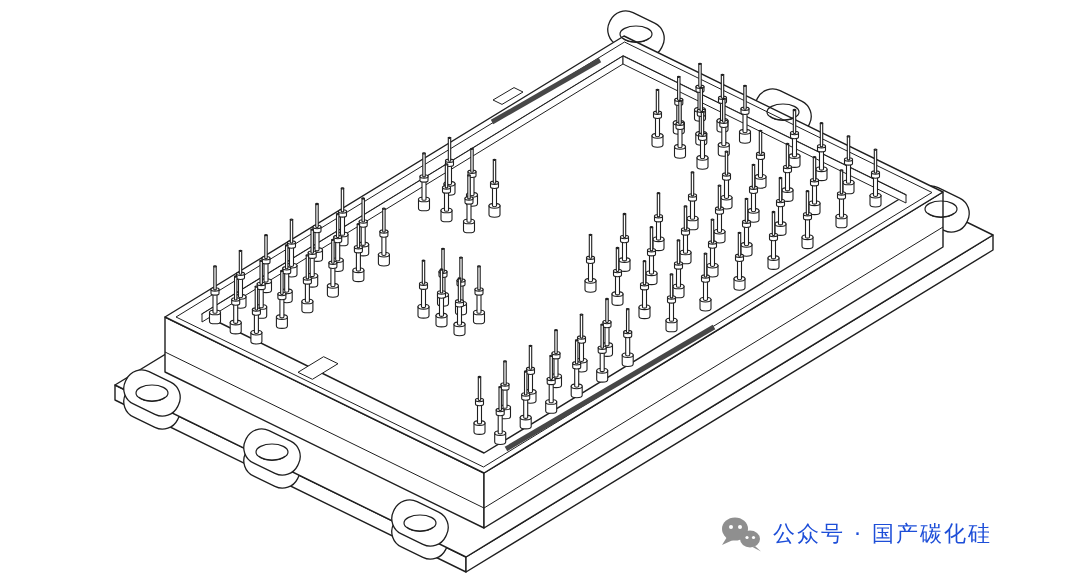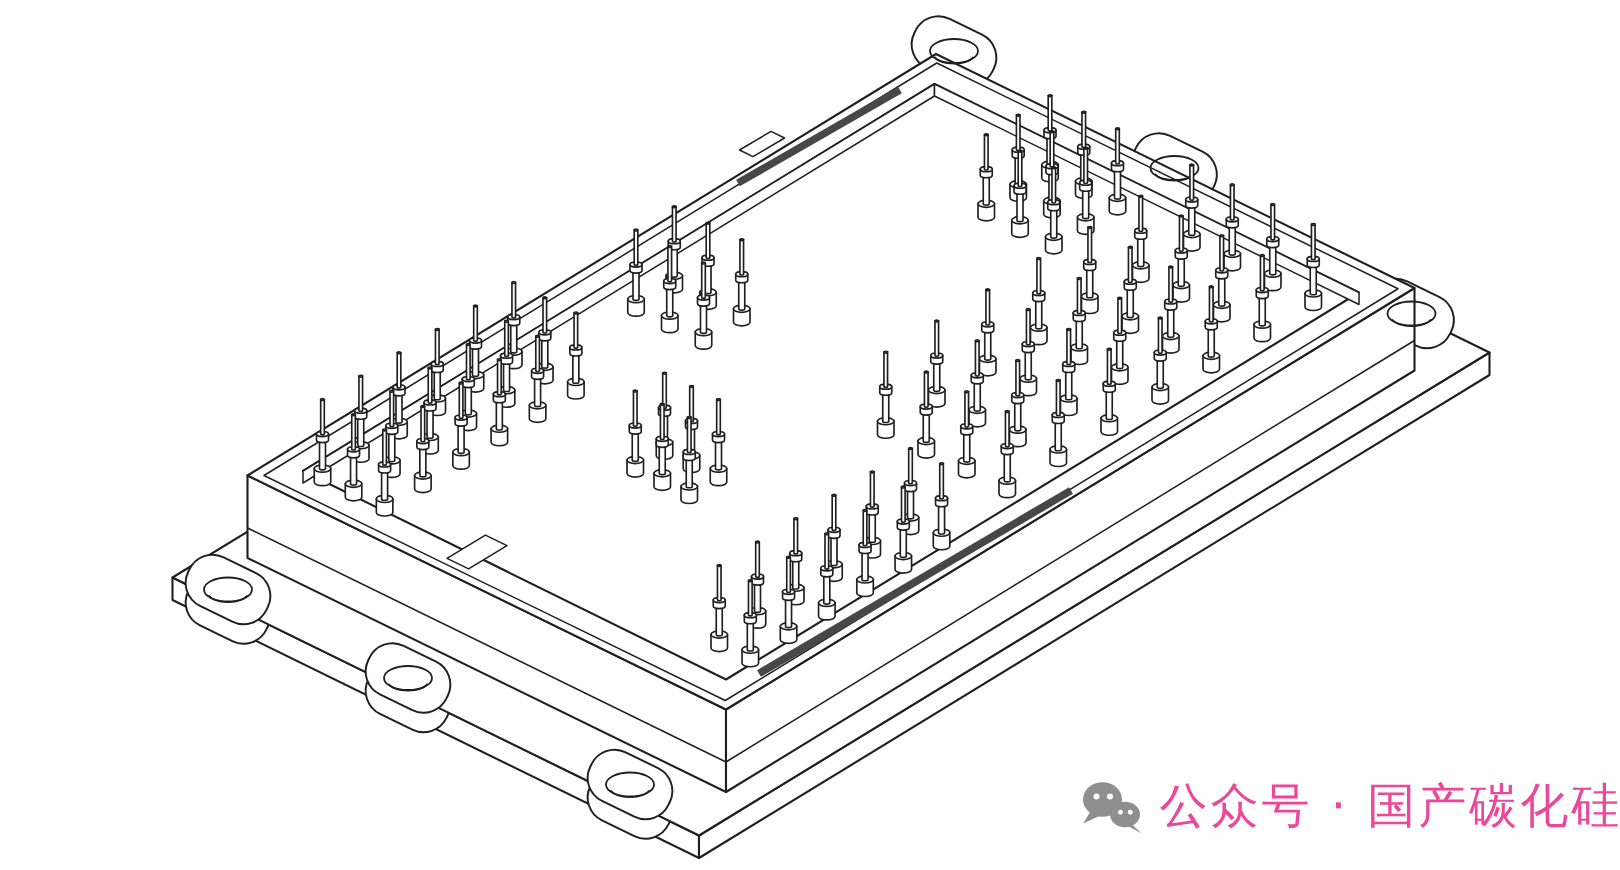--- a/index.html
+++ b/index.html
@@ -9,21 +9,21 @@
   
   .face{fill:#ffffff;stroke:#1f1f1f;stroke-width:1.4;stroke-linejoin:round;}
   .nofill{fill:none;stroke:#1f1f1f;stroke-width:1.4;stroke-linejoin:round;}
   .thin{stroke-width:1;}
   line.thin{stroke:#1f1f1f;fill:none;}
   .slot{fill:#474747;stroke:none;}
   #ears-top rect,#ears-bottom rect{fill:#ffffff;stroke:#1f1f1f;stroke-width:1.3;}
   #holes-layer ellipse,#holes-layer path{fill:none;stroke:#1f1f1f;stroke-width:1.2;}
   
   .watermark{position:absolute;left:720px;top:516px;display:flex;align-items:center;gap:9px;}
-  .wm-text{font-size:32px;letter-spacing:2px;color:#ec4899;white-space:nowrap;}
+  .wm-text{font-size:22px;letter-spacing:2px;color:#1d4ed8;white-space:nowrap;}
 </style>
 </head>
 <body>
 
 <div class="stage">
 
   <svg class="drawing" width="1080" height="580" viewBox="0 0 1080 580" shape-rendering="geometricPrecision">
     <defs>
       <g id="pin-symbol" fill="#ffffff" stroke="#1f1f1f" stroke-width="1.1">
 

